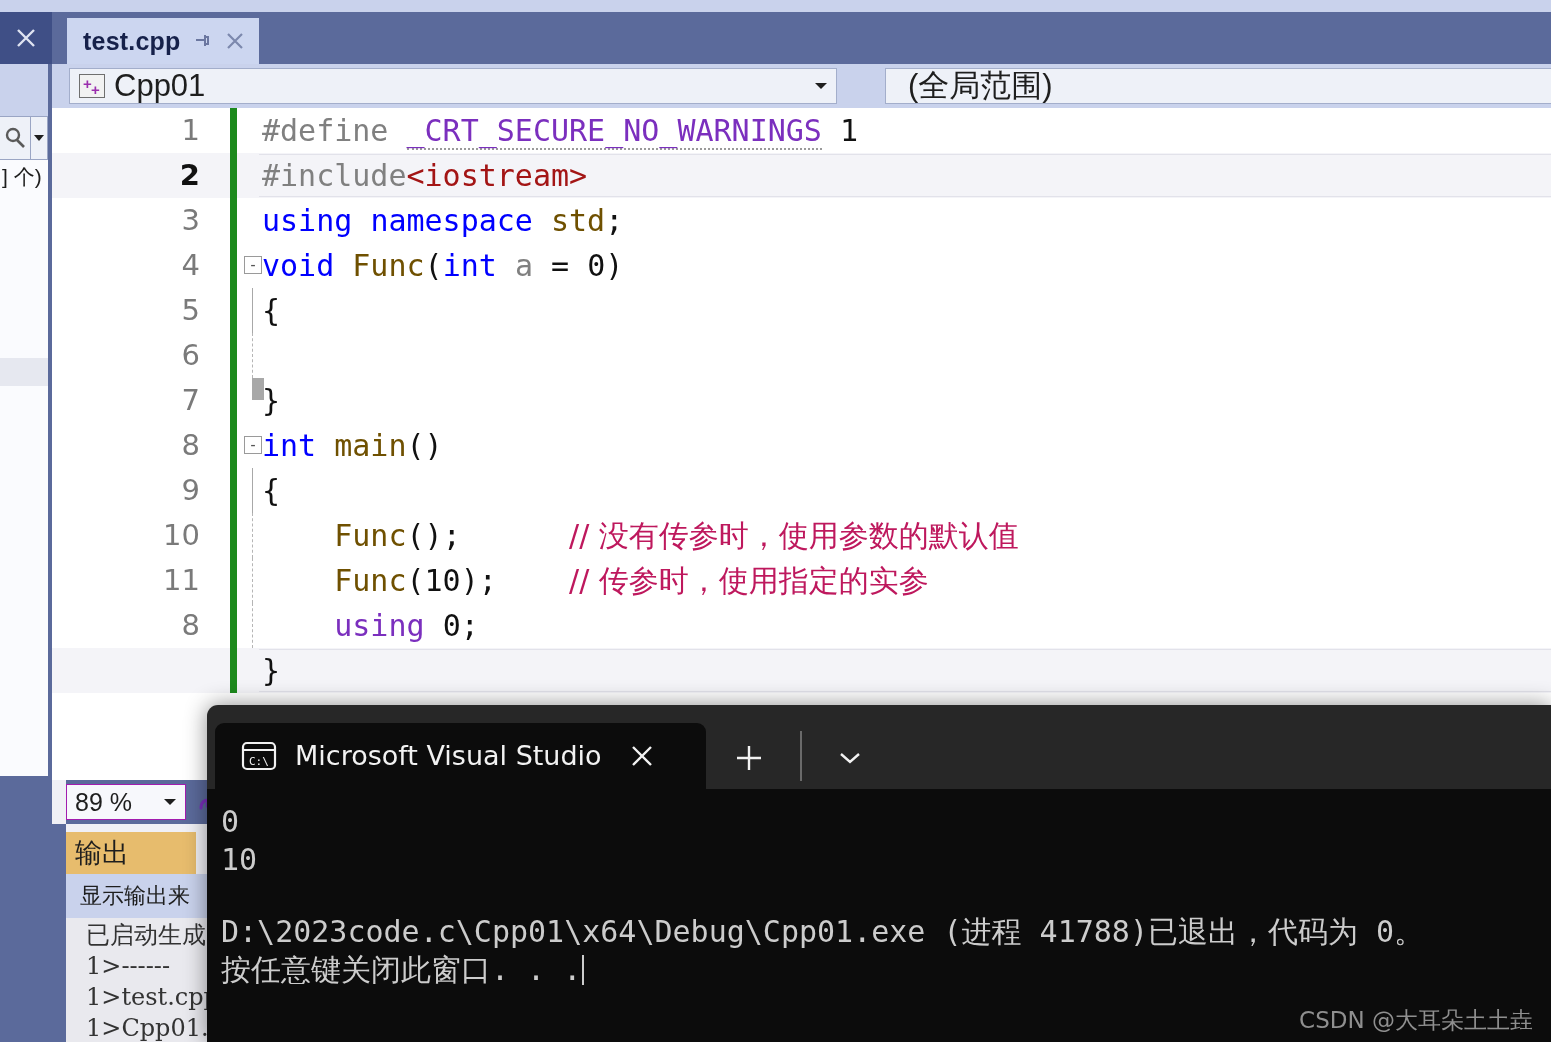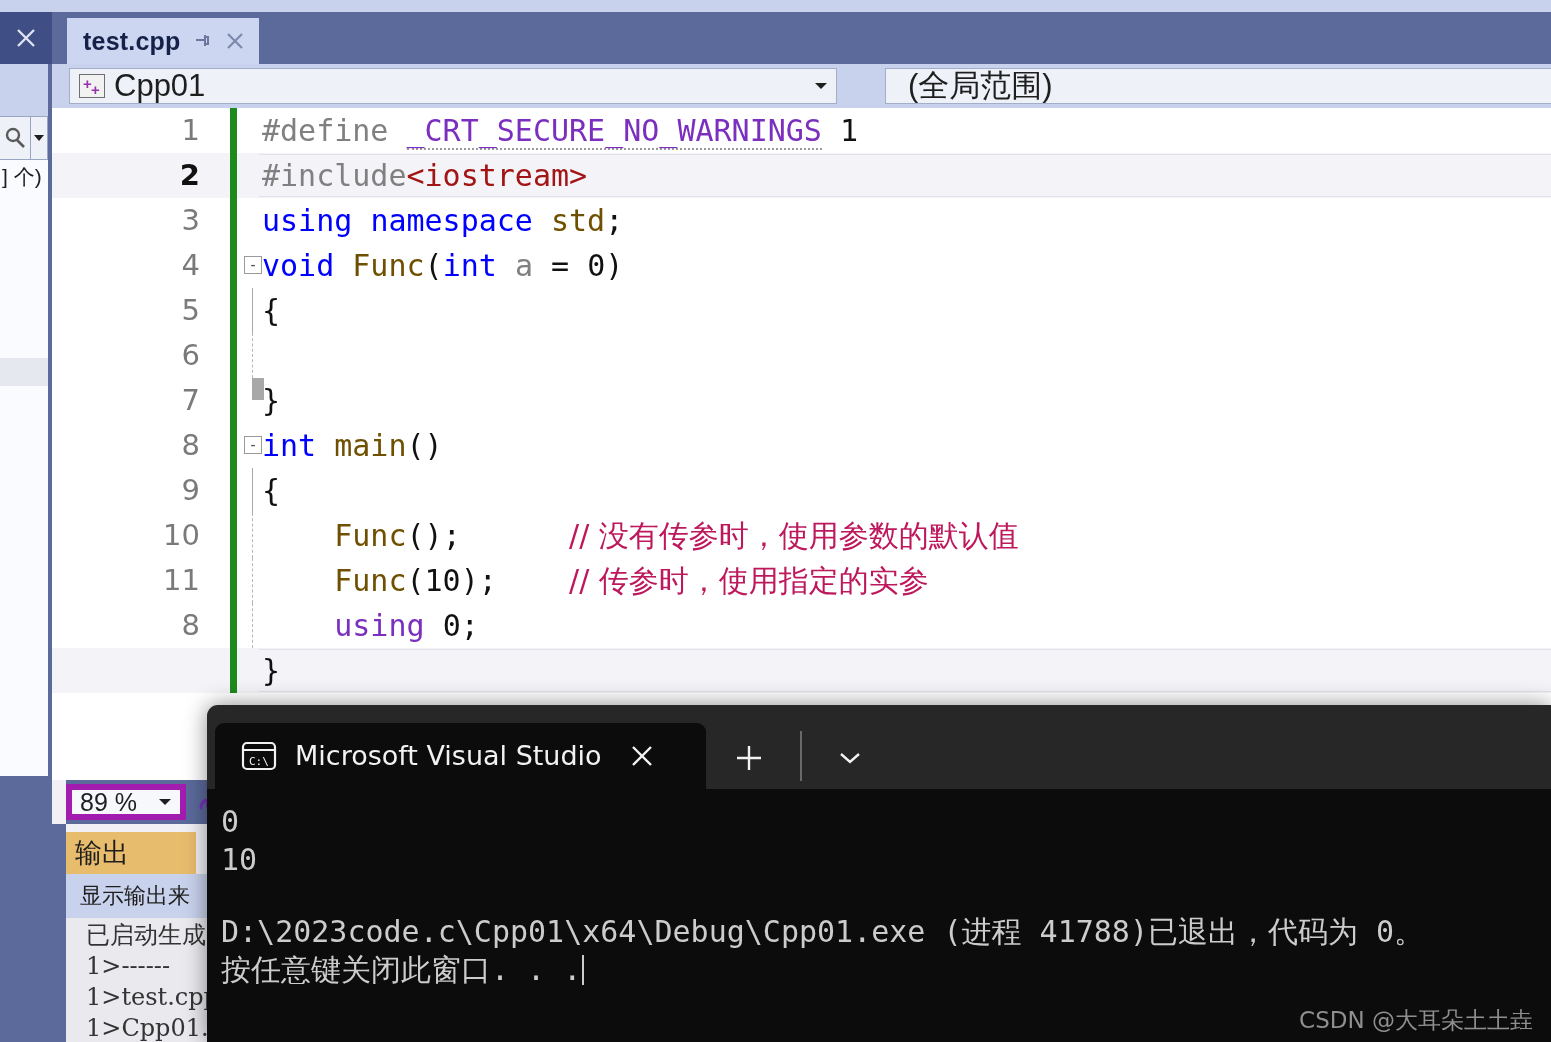--- a/index.html
+++ b/index.html
@@ -155,21 +155,21 @@
   
   .zoombar {
     position: absolute; left: 52px; top: 780px; width: 1499px; height: 44px;
     background: #5b6a9b;
   }
   .zoombar-left {
     position: absolute; left: 52px; top: 780px; width: 14px; height: 44px; background: #f0f0f5;
   }
   .zoom-combo {
     position: absolute; left: 66px; top: 784px; width: 120px; height: 36px;
-    background: #f7f8fc; border: 6px solid #a21caf;
+    background: #f7f8fc; border: 1px solid #a21caf;
     display: flex; align-items: center;
   }
   .zoom-combo .zv { font-size: 25px; color: #1e1e1e; margin-left: 8px; flex: 1; }
   .zoom-combo .zc { width: 30px; display: flex; align-items: center; justify-content: center; }
   .zoom-tool {
     position: absolute; left: 192px; top: 786px; width: 34px; height: 32px;
     display: flex; align-items: center; justify-content: center;
   }
 
   

